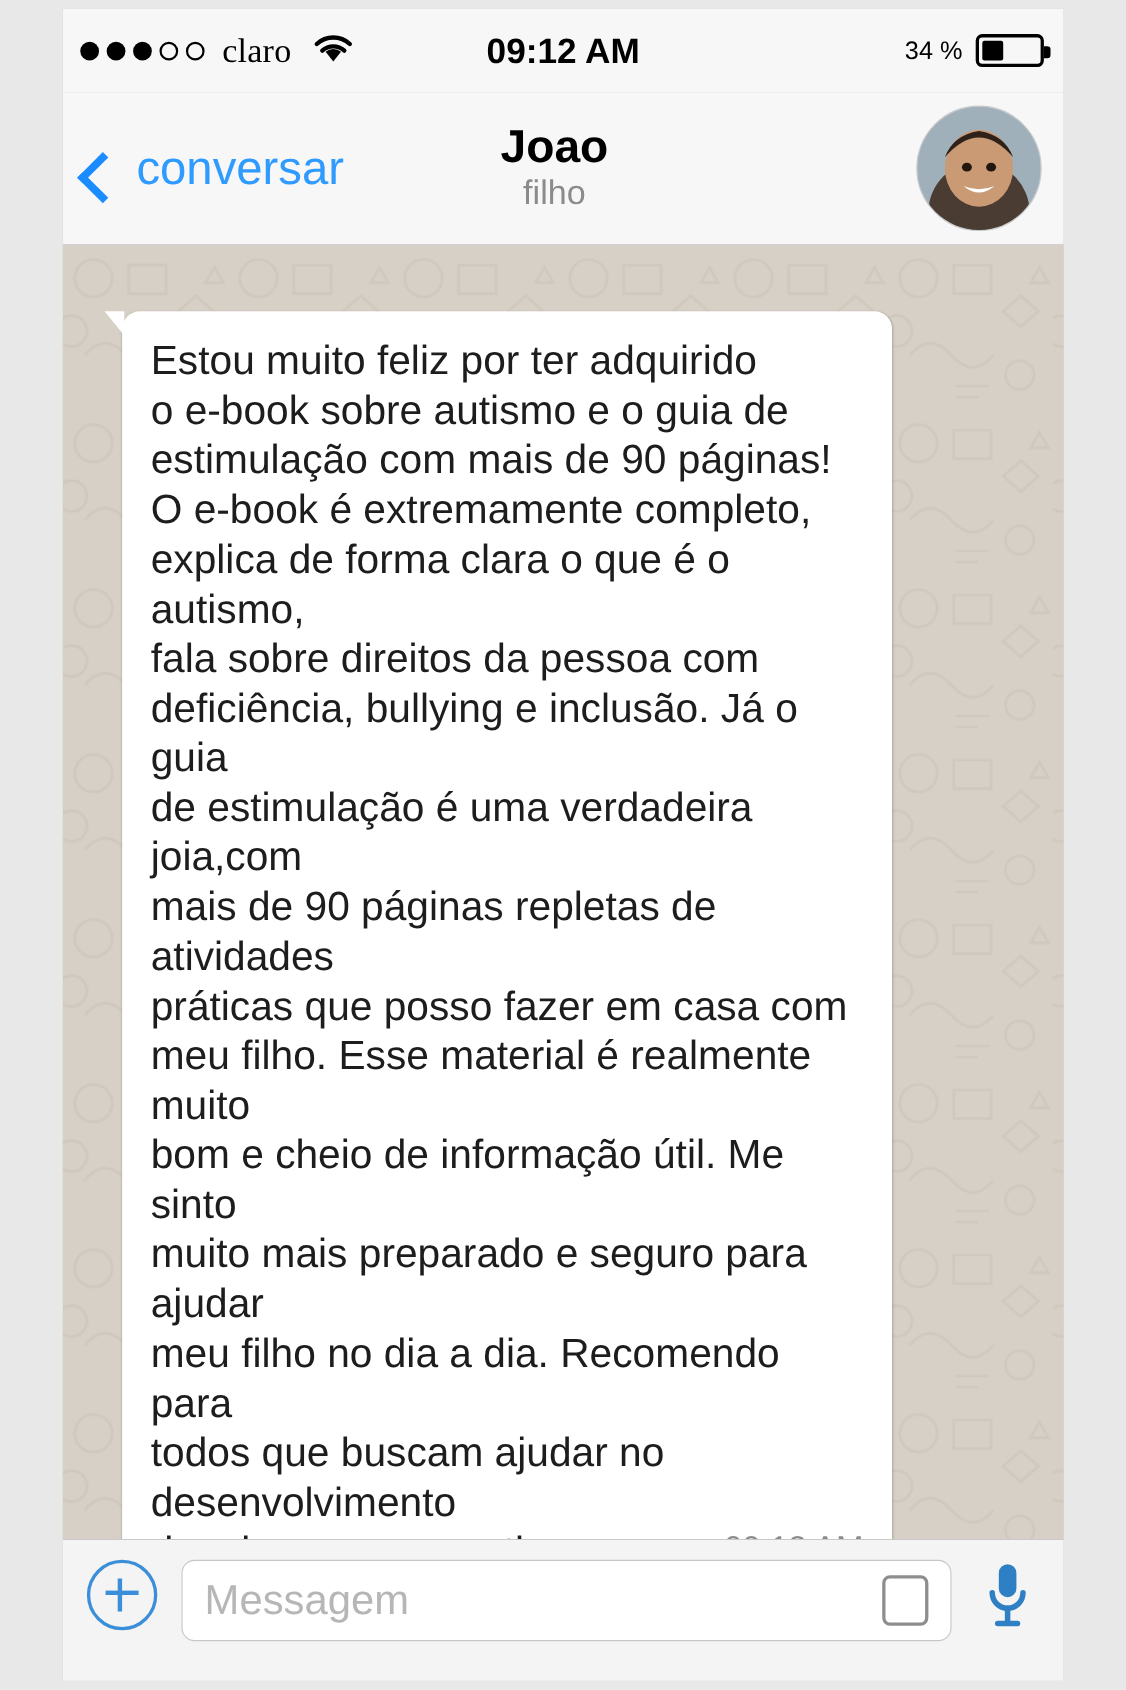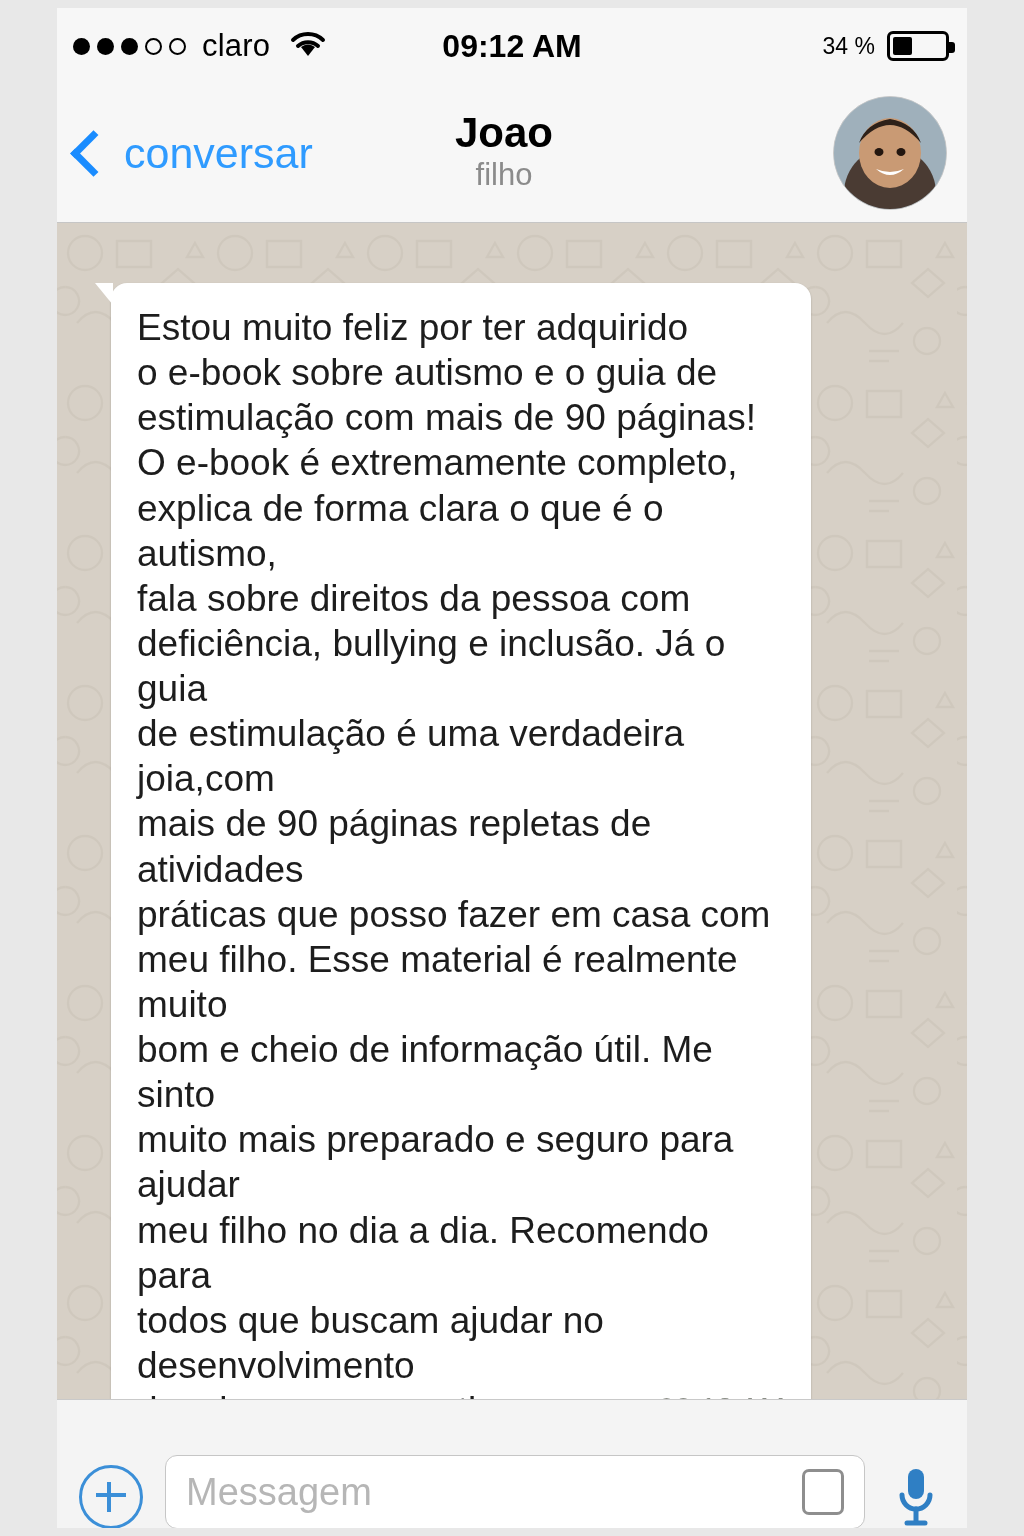--- a/index.html
+++ b/index.html
@@ -45,20 +45,21 @@
   .dot.hollow {
     background: transparent;
     border: 2px solid #000;
     width: 13px; height: 13px;
   }
   .carrier {
     font-size: 31px;
     color: #000;
     margin-left: 6px;
     letter-spacing: 0.2px;
+    font-family: Liberation Serif, serif;
   }
   .wifi {
     margin-left: 8px;
     display: inline-block;
   }
   .sb-time {
     position: absolute;
     left: 0; right: 0;
     text-align: center;
     font-size: 32px;
@@ -103,21 +104,21 @@
   .navbar {
     height: 138px;
     background: #f7f7f7;
     border-bottom: 1px solid #c6c6c6;
     position: relative;
     display: flex;
     align-items: center;
   }
   .back {
     display: flex;
-    align-items: center;
+    align-items: flex-end;
     margin-left: 20px;
     cursor: pointer;
   }
   .chev {
     width: 26px; height: 26px;
     border-left: 7px solid #1a8cff;
     border-bottom: 7px solid #1a8cff;
     transform: rotate(45deg);
     margin-right: 14px;
   }
@@ -207,22 +208,22 @@
   .meta.inline-last {
     margin-top: -44px;
   }
 
   
   .inputbar {
     height: 130px;
     background: #f4f4f4;
     border-top: 1px solid #c9c9c9;
     display: flex;
-    align-items: flex-end;
-    padding: 0 22px;
+    align-items: flex-start;
+    padding: 18px 22px;
     box-sizing: border-box;
     gap: 22px;
   }
   .plus {
     width: 58px; height: 58px;
     border: 3px solid #3b8fd8;
     border-radius: 50%;
     position: relative;
     flex: none;
   }

